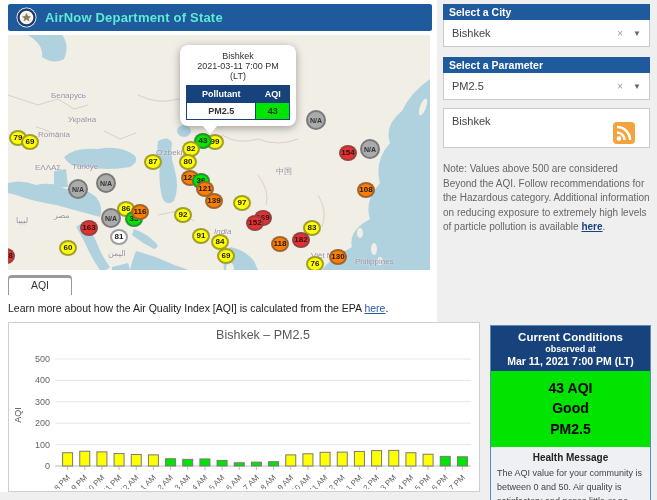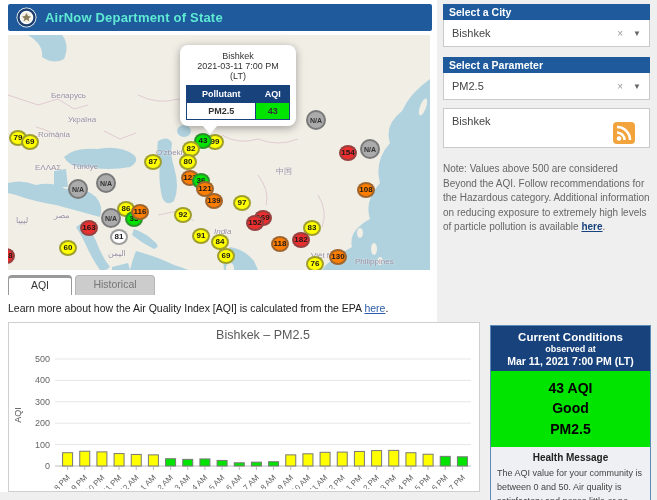--- a/index.html
+++ b/index.html
@@ -238,21 +238,20 @@
     <path d="M4,5 a13,13 0 0 1 13,13" fill="none" stroke="#fff" stroke-width="2.6"></path>
   </svg>
 </div>
 
 <div class="abs" id="note-text">
   <span>Note: Values above 500 are considered Beyond the AQI. Follow recommendations for the Hazardous category. Additional information on reducing exposure to extremely high levels of particle pollution is available </span><a href="#">here</a><span>.</span>
 </div>
 
 <div class="abs" id="tabs">
   <div class="tab active" id="tab-aqi">AQI</div>
-  <div class="tab" id="tab-historical">Historical</div>
 </div>
 
 <div class="abs" id="learn-more">
   <span>Learn more about how the Air Quality Index [AQI] is calculated from the EPA </span><a href="#">here</a><span>.</span>
 </div>
 
 <div class="abs" id="chart-box"><svg width="470" height="166" viewBox="0 0 470 166">
       <line x1="46" y1="143" x2="462" y2="143" stroke="#bdbdbd" stroke-width="1"></line>
       <text x="41" y="146" font-size="9" fill="#666" text-anchor="end">0</text>
       <line x1="46" y1="121.6" x2="462" y2="121.6" stroke="#e6e6e6" stroke-width="1"></line>

